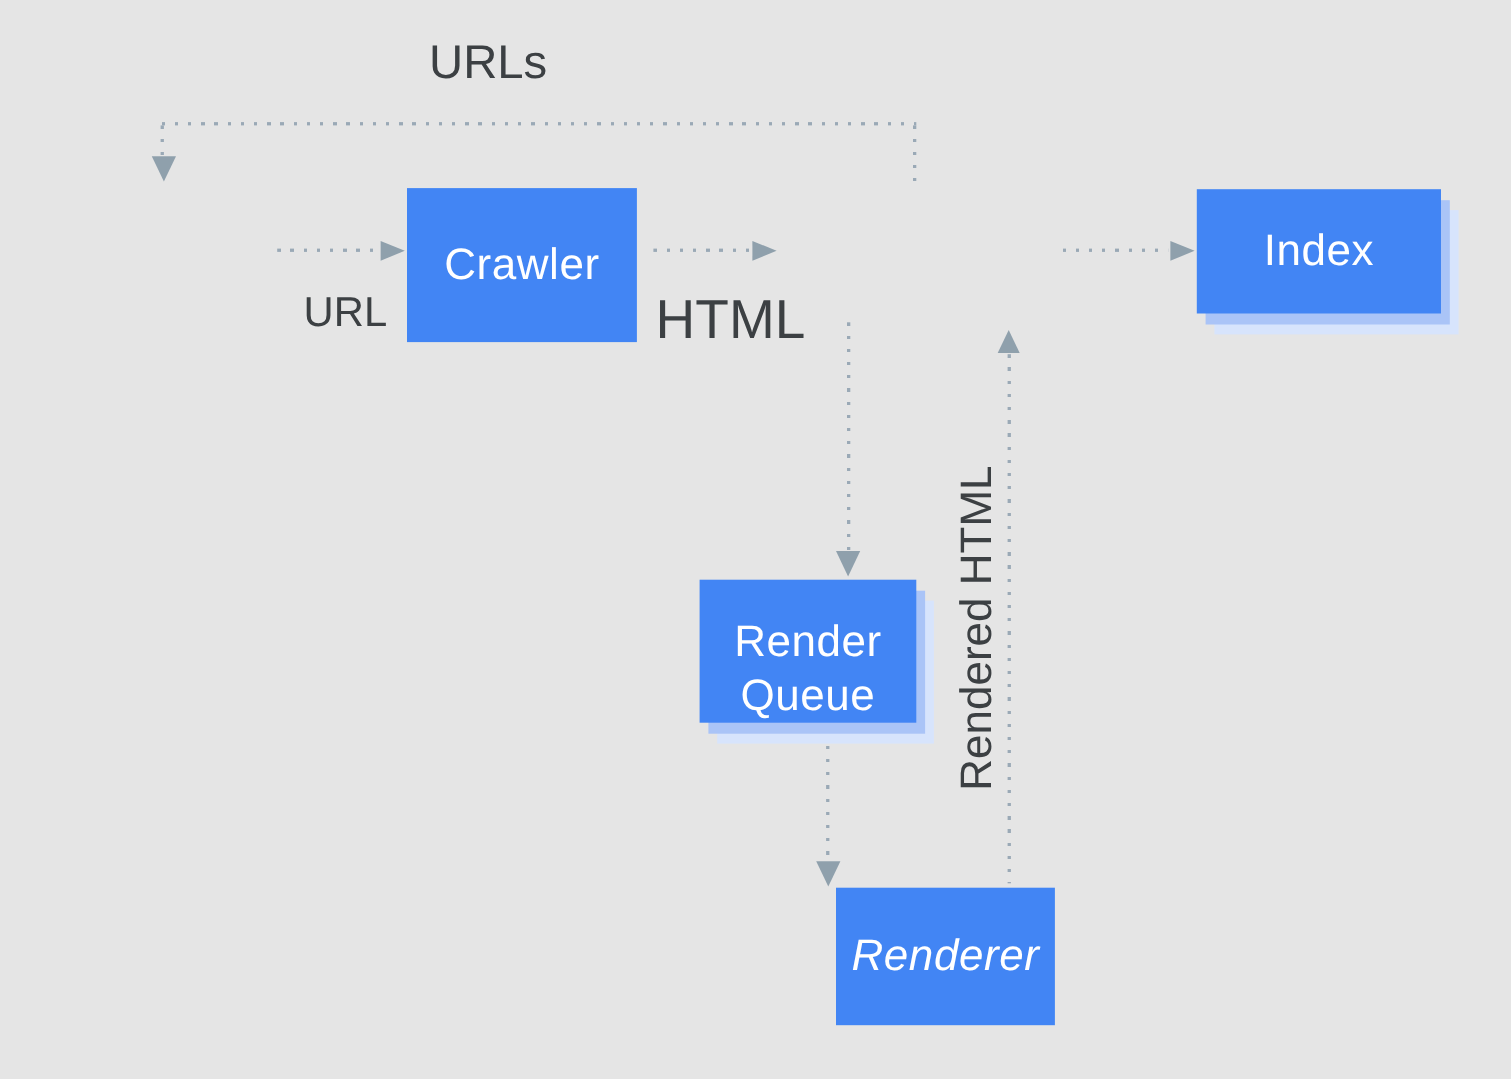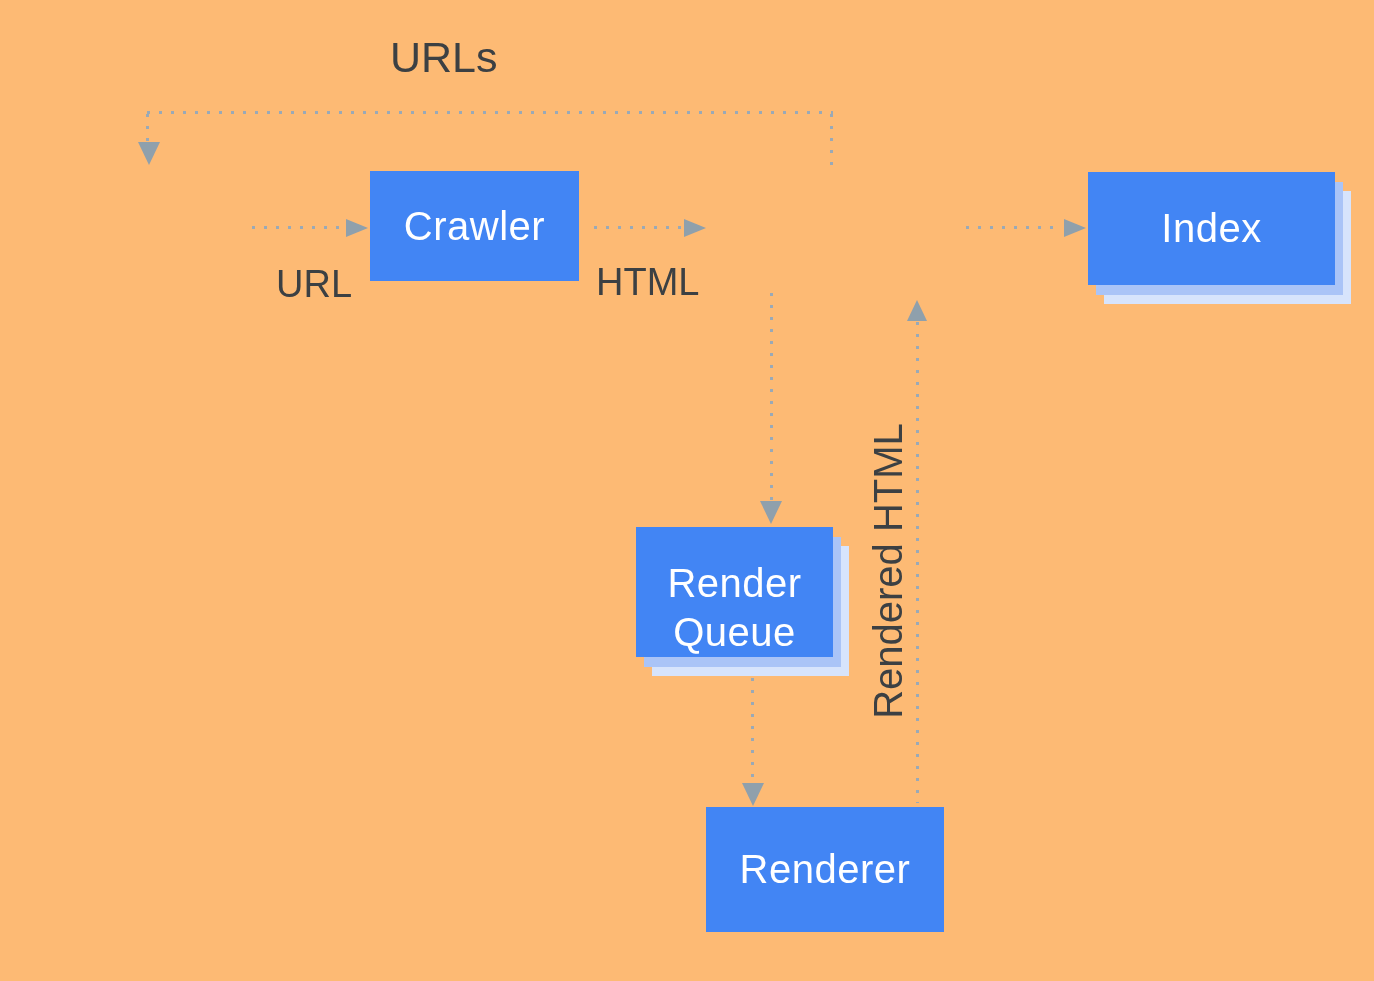--- a/index.html
+++ b/index.html
@@ -5,46 +5,46 @@
   html, body {
     margin: 0;
     padding: 0;
     background: #ffffff;
     font-family: "Liberation Sans", "DejaVu Sans", sans-serif;
   }
   .canvas {
     position: relative;
     width: 1374px;
     height: 981px;
-    background: #fdba74;
+    background: #e5e5e5;
     overflow: hidden;
   }
 
   
   .node {
     position: absolute;
     background: #4285f4;
     color: #ffffff;
     display: flex;
     align-items: center;
     justify-content: center;
     text-align: center;
     font-size: 40px;
     line-height: 1.22;
     letter-spacing: 0.5px;
   }
   .node.stacked {
     box-shadow: 8px 10px 0 0 #aac4f7, 16px 19px 0 0 #d7e4fc;
   }
   #n-crawl-queue  { left: 48px;   top: 168px; width: 184px; height: 122px; }
-  #n-crawler      { left: 370px;  top: 171px; width: 209px; height: 110px; }
+  #n-crawler      { left: 370px;  top: 171px; width: 209px; height: 140px; }
   #n-processing   { left: 708px;  top: 171px; width: 245px; height: 115px; }
-  #n-index        { left: 1088px; top: 172px; width: 247px; height: 113px; }
+  #n-index        { left: 1088px; top: 172px; width: 222px; height: 113px; }
   #n-render-queue { left: 636px;  top: 527px; width: 197px; height: 130px; align-items: flex-end; }
-  #n-renderer     { left: 706px;  top: 807px; width: 238px; height: 125px; }
+  #n-renderer     { left: 760px;  top: 807px; width: 199px; height: 125px; font-style: italic; }
 
   
   .hline {
     position: absolute;
     height: 3px;
     background-image: repeating-linear-gradient(to right,
       #9aa9b6 0 3px, transparent 3px 12px);
   }
   .vline {
     position: absolute;
@@ -88,21 +88,21 @@
   #ah-processing-up  { left: 907px;  top: 300px; }
 
   
   .edge-label {
     position: absolute;
     color: #3c4043;
     white-space: nowrap;
   }
   #l-urls { left: 390px; top: 33px;  font-size: 43px; }
   #l-url  { left: 276px; top: 263px; font-size: 38px; }
-  #l-html { left: 596px; top: 261px; font-size: 38px; }
+  #l-html { left: 596px; top: 261px; font-size: 50px; }
   #l-rendered-html {
     left: 736px; top: 549px;
     width: 304px; height: 44px;
     font-size: 40px;
     line-height: 44px;
     text-align: center;
     transform: rotate(-90deg);
   }
 </style>
 </head>

